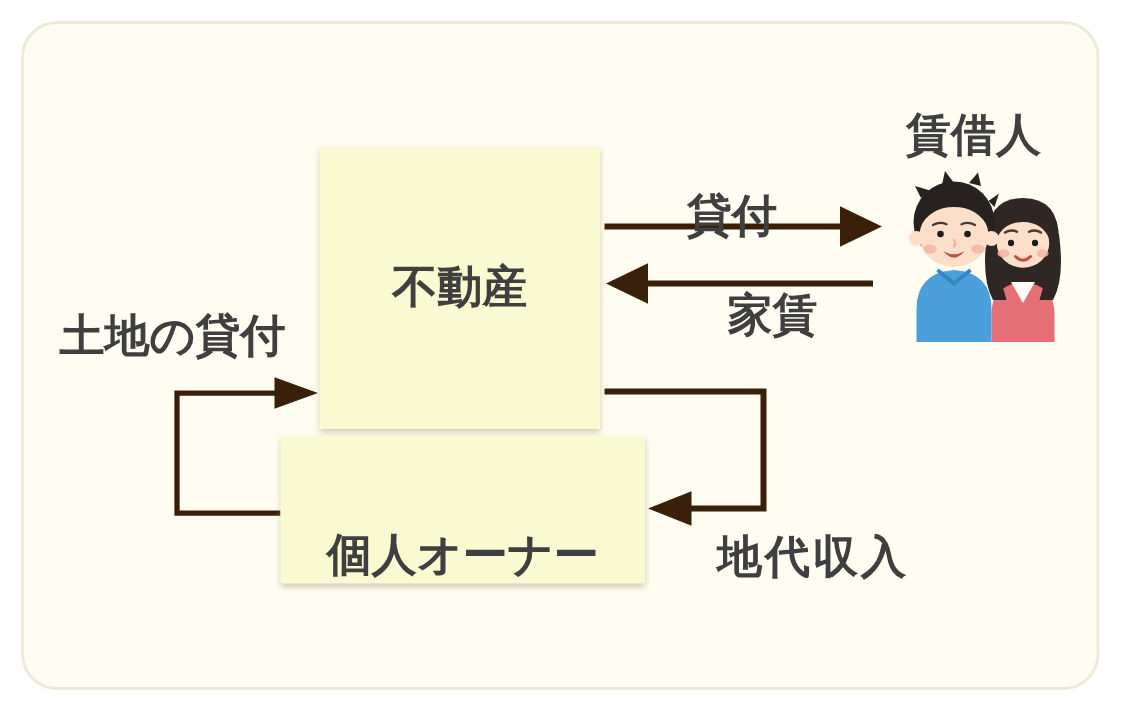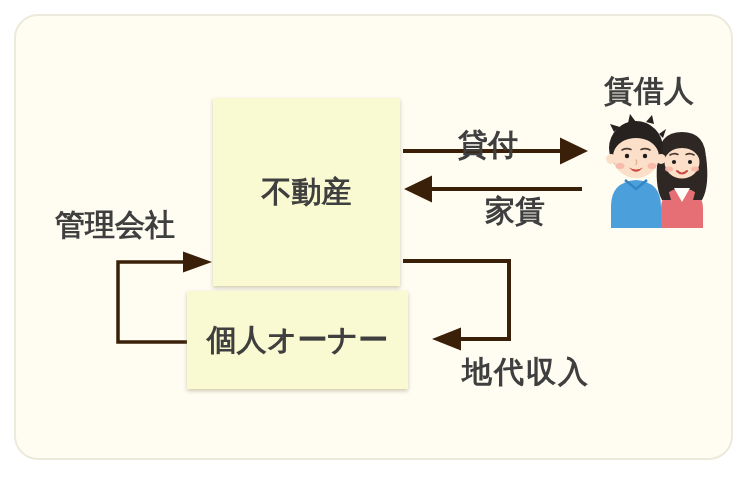--- a/index.html
+++ b/index.html
@@ -34,36 +34,36 @@
     align-items: center;
     justify-content: center;
     text-align: center;
     font-weight: 700;
     color: #3f3f3f;
     font-size: 30px;
     line-height: 36px;
     box-sizing: border-box;
   }
   .node-company { left: 213px; top: 98px;  width: 187px; height: 188px; }
-  .node-owner   { left: 187px; top: 291px; width: 221px; height: 98px;  }
+  .node-owner   { left: 187px; top: 291px; width: 243px; height: 98px; align-items: flex-end;  }
   .lbl {
     position: absolute;
     font-weight: 700;
     color: #3f3f3f;
     font-size: 30px;
     line-height: 34px;
     white-space: nowrap;
     transform: translateX(-50%);
     text-align: right;
   }
   .lbl-loan      { left: 488px; top: 106px; margin-top: 22px; }
   .lbl-rent      { left: 487px; top: 194px; margin-left: 28px; }
   .lbl-tenant    { left: 649px; top: 74px;  }
   .lbl-landlease { left: 115px; top: 208px; }
-  .lbl-landrent  { left: 526px; top: 355px; letter-spacing: 2px; }
+  .lbl-landrent  { left: 542px; top: 355px; letter-spacing: 2px; }
   .couple {
     position: absolute;
     left: 592px; top: 110px;
     width: 128px; height: 118px;
   }
 </style>
 </head>
 <body>
 
 <div class="page">
@@ -92,21 +92,21 @@
   <div class="node node-company">
     <span>不動産</span>
   </div>
   <div class="node node-owner">
     <span>個人オーナー</span>
   </div>
 
   <div class="lbl lbl-loan">貸付</div>
   <div class="lbl lbl-rent">家賃</div>
   <div class="lbl lbl-tenant">賃借人</div>
-  <div class="lbl lbl-landlease">管理会社</div>
+  <div class="lbl lbl-landlease">土地の貸付</div>
   <div class="lbl lbl-landrent">地代収入</div>
 
   <svg class="couple" viewBox="0 0 128 118" xmlns="http://www.w3.org/2000/svg">
 
     <g>
       <path d="M66,50 Q66,22 90,22 Q114,22 114,50 L114,72 Q114,86 103,88 L77,88 Q66,86 66,72 Z" fill="#2e2724"></path>
       <path d="M69,118 L69,99 Q69,80 90,78 Q111,80 111,99 L111,118 Z" fill="#e56f75"></path>
       <path d="M82,78 L90,92 L98,78 Z" fill="#fffdf8"></path>
       <path d="M66,46 Q62,76 70,90 L79,90 Q72,68 74,46 Z" fill="#2e2724"></path>
       <path d="M114,46 Q118,76 110,90 L101,90 Q108,68 106,46 Z" fill="#2e2724"></path>

